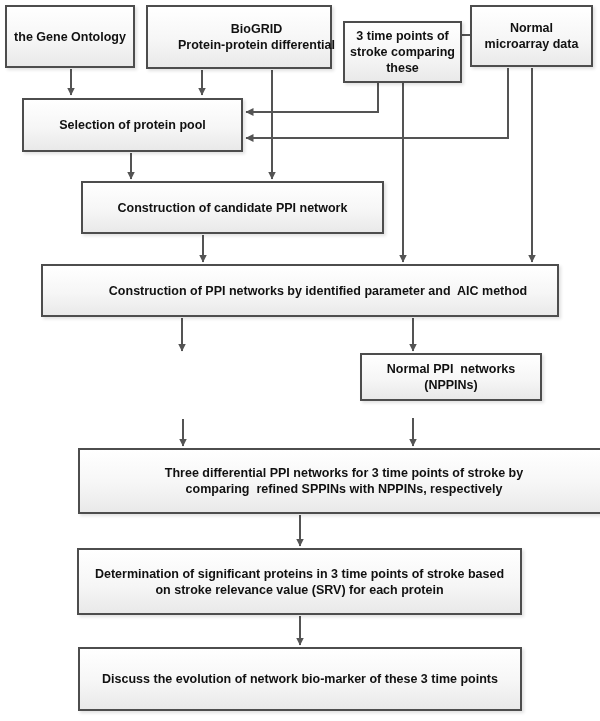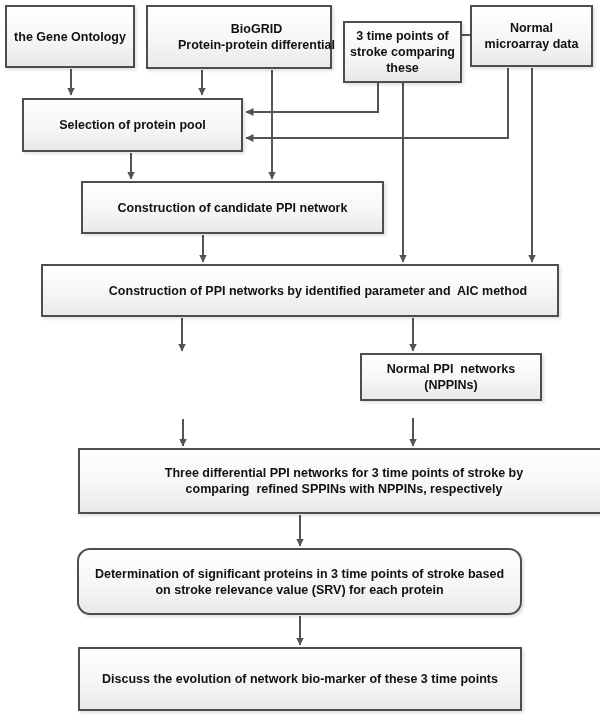--- a/index.html
+++ b/index.html
@@ -99,21 +99,21 @@
   <div class="box" style="left:316px;top:353px;width:182px;height:48px;margin-left:44px;">
     <div class="line">Normal PPI  networks</div>
     <div class="line">(NPPINs)</div>
   </div>
 
   <div class="box" style="left:78px;top:448px;width:532px;height:66px;">
     <div class="line">Three differential PPI networks for 3 time points of stroke by</div>
     <div class="line">comparing  refined SPPINs with NPPINs, respectively</div>
   </div>
 
-  <div class="box" style="left:77px;top:548px;width:445px;height:67px;border-radius:13px;">
+  <div class="box" style="left:77px;top:548px;width:445px;height:67px;">
     <div class="line">Determination of significant proteins in 3 time points of stroke based</div>
     <div class="line">on stroke relevance value (SRV) for each protein</div>
   </div>
 
   <div class="box" style="left:78px;top:647px;width:444px;height:64px;">
     <div class="line">Discuss the evolution of network bio-marker of these 3 time points</div>
   </div>
 
 </div>
 

